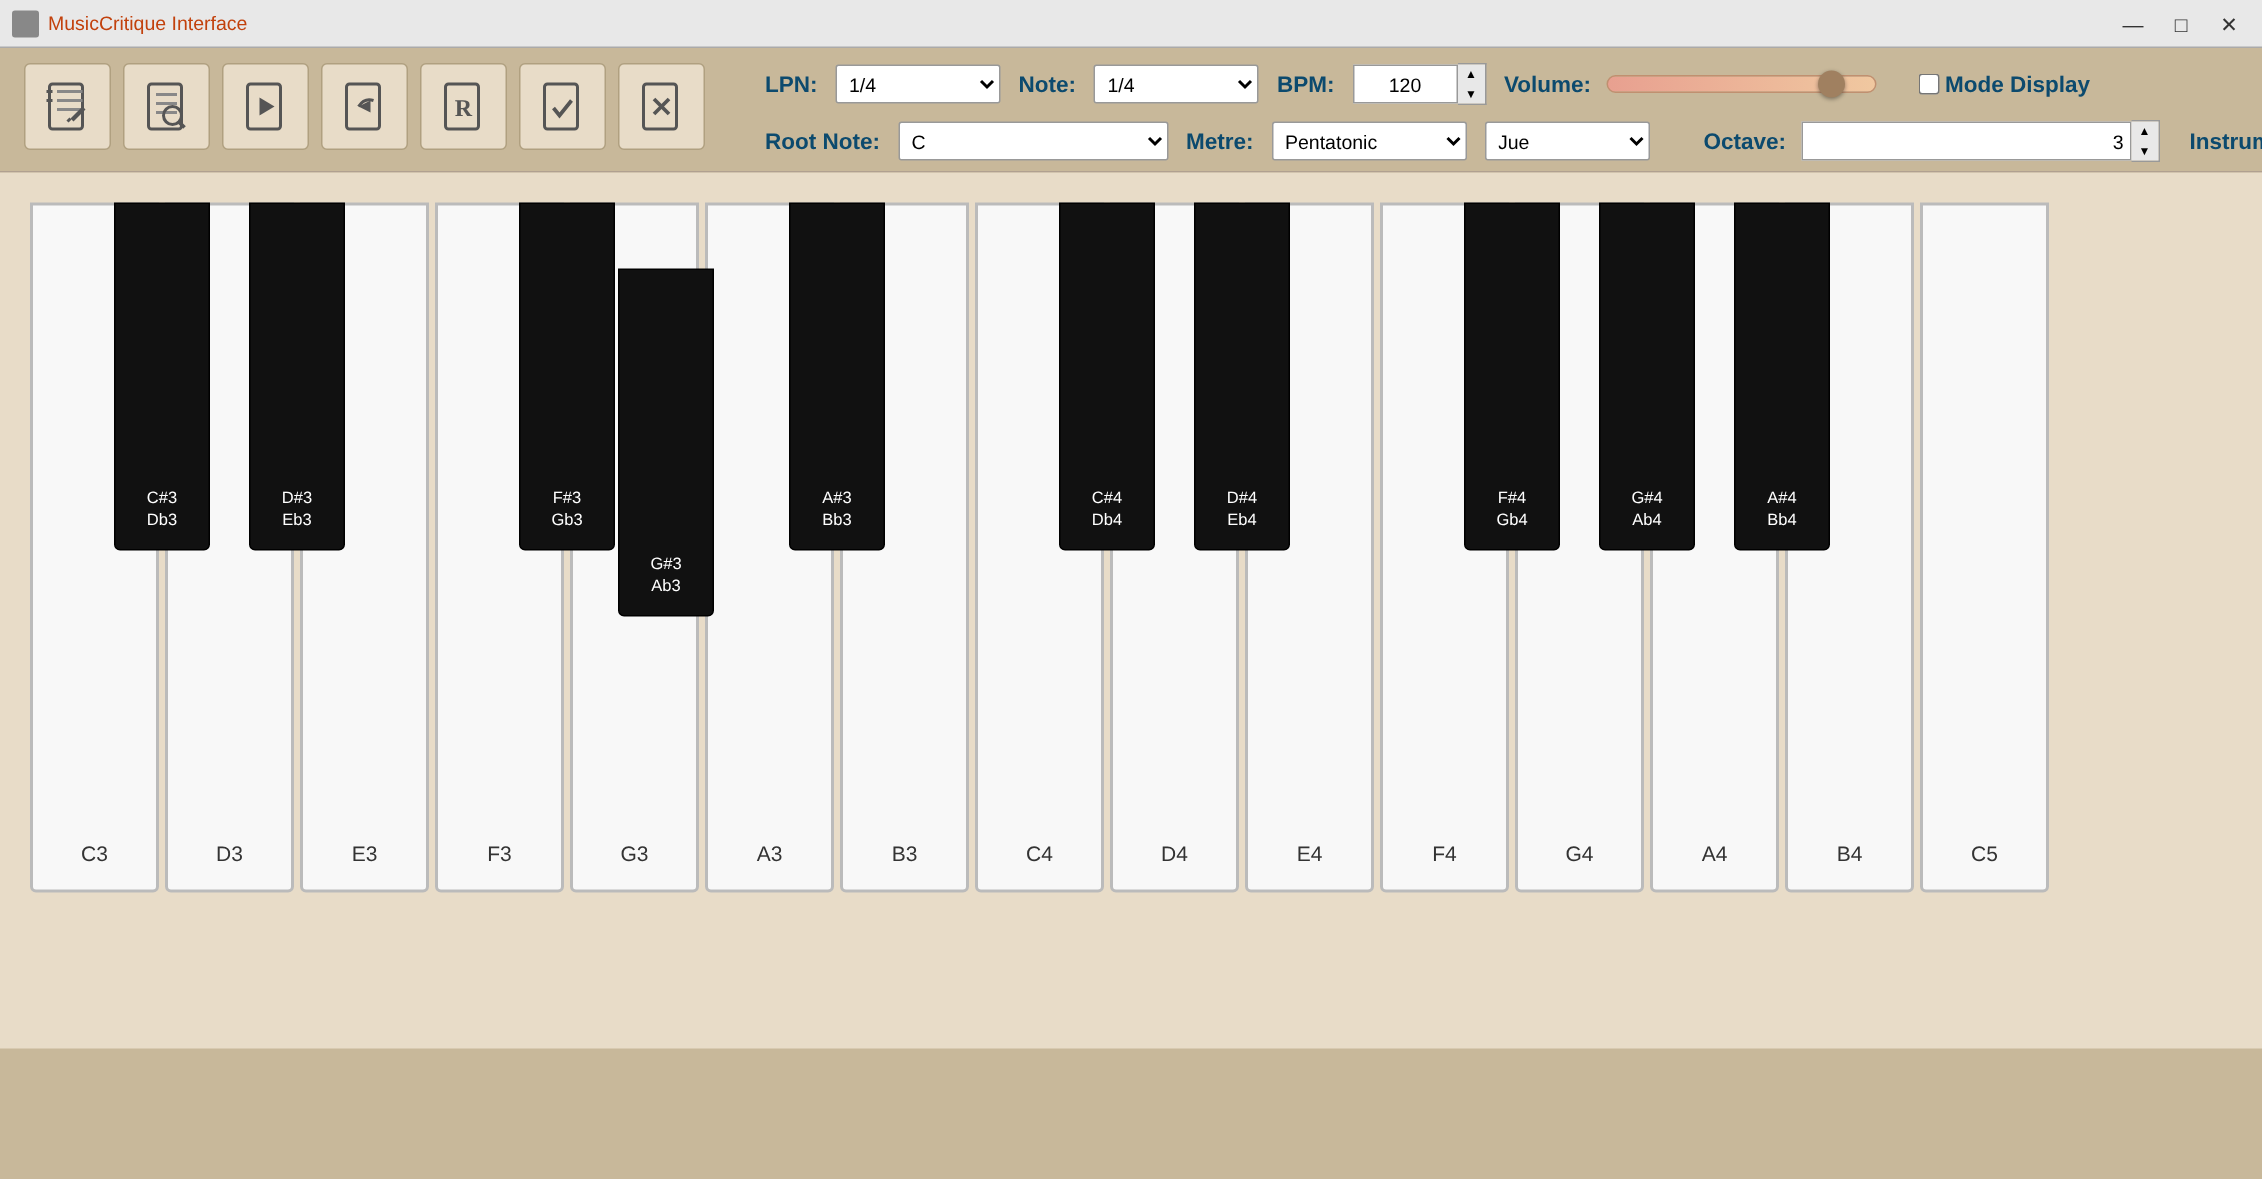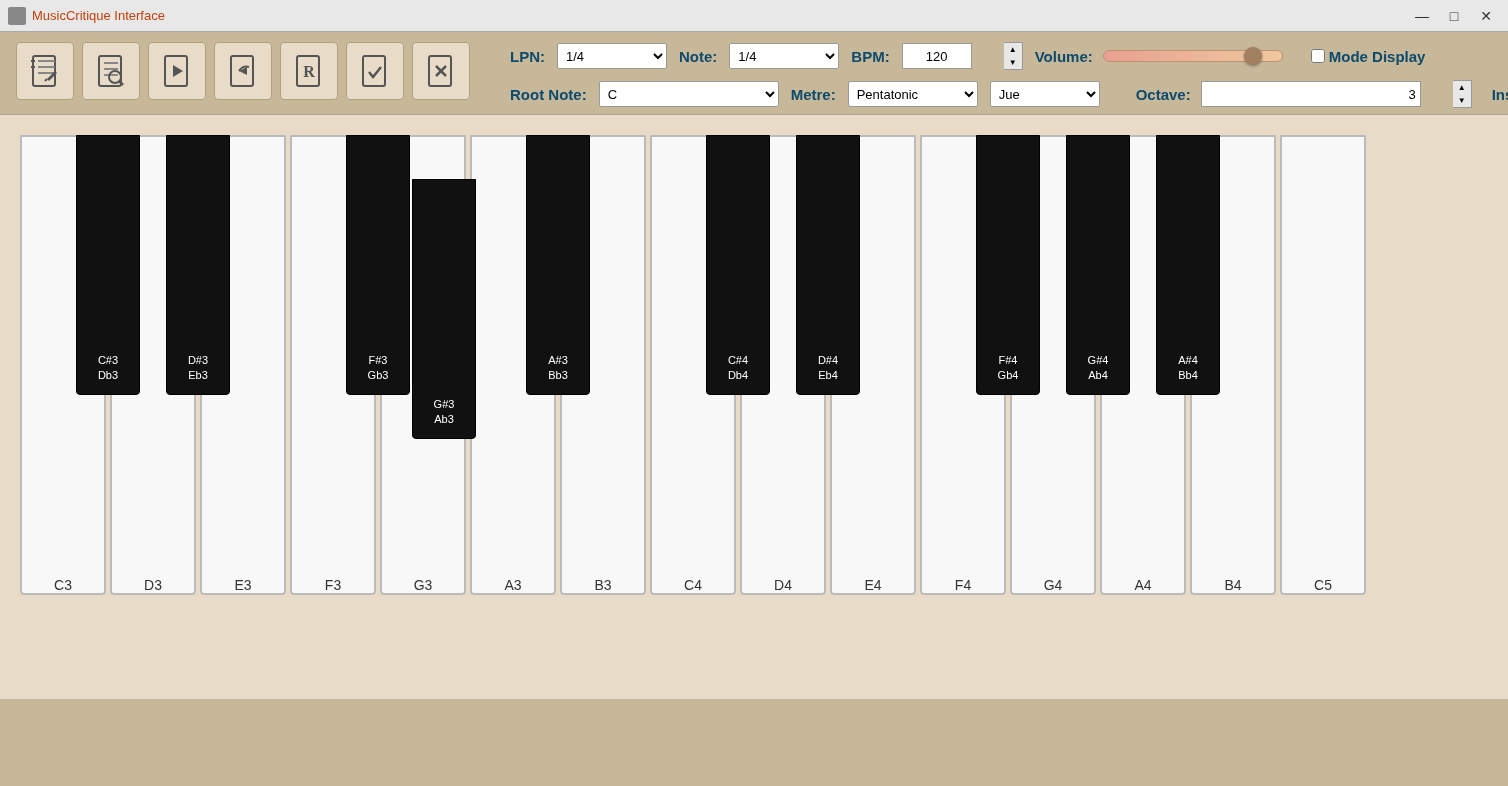--- a/index.html
+++ b/index.html
@@ -74,21 +74,20 @@
       background: #fff;
       border: 1px solid #999;
       border-radius: 2px;
       font-size: 13px;
       padding: 0 4px;
       cursor: pointer;
     }
     .ctrl-spinner {
       display: flex;
       align-items: center;
-      gap: 32px;
     }
     .spinner-input {
       width: 70px;
       height: 26px;
       border: 1px solid #999;
       background: #fff;
       font-size: 13px;
       padding: 0 4px;
       text-align: center;
     }
@@ -180,29 +179,30 @@
     }
     .white-key {
       width: 86px;
       height: 460px;
       background: #f8f8f8;
       border: 2px solid #bbb;
       border-radius: 0 0 4px 4px;
       display: flex;
       align-items: flex-end;
       justify-content: center;
+      padding-bottom: 16px;
       font-size: 14px;
       color: #333;
       cursor: pointer;
       position: relative;
       z-index: 1;
     }
     .black-key {
       width: 64px;
-      height: 260px;
+      height: 232px;
       background: #111;
       border: 1px solid #000;
       border-radius: 0 0 4px 4px;
       display: flex;
       align-items: flex-end;
       justify-content: center;
       padding-bottom: 12px;
       font-size: 11px;
       color: #fff;
       cursor: pointer;

